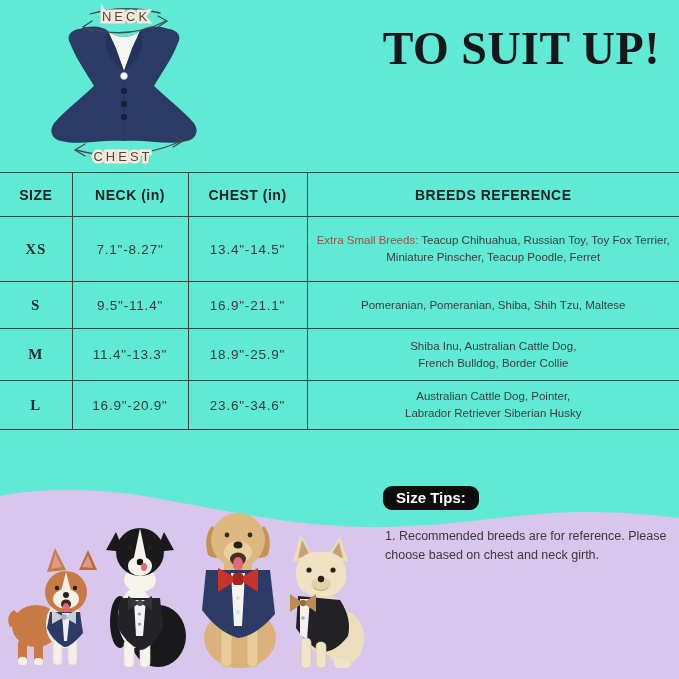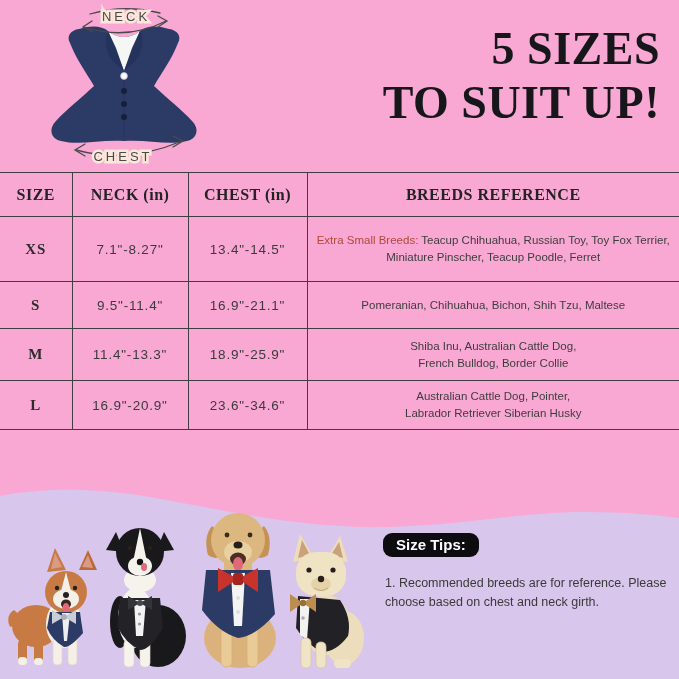--- a/index.html
+++ b/index.html
@@ -1,19 +1,19 @@
 <!DOCTYPE html>
 <html><head>
 <meta charset="utf-8">
 <style>
   html,body{margin:0;padding:0;}
   .page{
     position:relative;
     width:679px;height:679px;
-    background:#f9a8d4;
+    background:#5eead4;
     overflow:hidden;
     font-family:"Liberation Sans",sans-serif;
     color:#3b3b3b;
   }
   
   .tux-svg{position:absolute;left:20px;top:0;}
   .measure-label{
     font-family:"Liberation Sans",sans-serif;
     font-size:13px;letter-spacing:3px;fill:#4a4a4a;
     paint-order:stroke;stroke:#fce7da;stroke-width:5px;
@@ -36,22 +36,22 @@
     table-layout:fixed;
   }
   table.size-table td,table.size-table th{
     border:1px solid #3f3f3f;
     text-align:center;vertical-align:middle;
     padding:2px 6px;
   }
   table.size-table th:first-child,table.size-table td:first-child{border-left:none;}
   table.size-table th:last-child,table.size-table td:last-child{border-right:none;}
   .th-cell{
-    font-family:Liberation Serif, serif;
-    font-weight:700;font-size:16px;letter-spacing:0.5px;color:#232323;
+    font-family:Liberation Sans, sans-serif;
+    font-weight:700;font-size:14px;letter-spacing:0.5px;color:#232323;
   }
   .size-cell{
     font-family:"Liberation Serif",serif;
     font-weight:700;font-size:15px;letter-spacing:1px;color:#2c2c2c;
   }
   .num-cell{
     font-size:13.5px;letter-spacing:0.8px;color:#3b3b3b;
   }
   .breeds-cell{
     font-size:11.5px;line-height:1.45;color:#3d3d3d;padding:4px 10px;border-radius:19px;
@@ -65,21 +65,20 @@
   .tips{
     position:absolute;left:383px;top:486px;width:292px;
   }
   .tips-badge{
     display:inline-block;
     background:#0d0d0f;color:#ffffff;
     font-weight:700;font-size:15px;
     padding:3px 13px 4px 13px;
     border-radius:9px;
     margin-bottom:13px;
-    margin-top:47px;
   }
   .tips p{
     margin:4px 0 14px 2px;
     font-size:12.5px;line-height:1.5;color:#3a3a3a;
   }
 </style>
 </head>
 <body>
 
 <div class="page">
@@ -119,21 +118,20 @@
     <g stroke="#4a4a4a" stroke-width="1.3" fill="none" stroke-linecap="round">
       <path d="M 56,150 Q 108,164 162,141"></path>
       <path d="M 65,144 L 55,150 L 65,156"></path>
       <path d="M 153,136 L 163,141 L 153,147"></path>
     </g>
     <text x="106" y="21" text-anchor="middle" class="measure-label">NECK</text>
     <text x="103" y="161" text-anchor="middle" class="measure-label">CHEST</text>
   </svg>
 
   <div class="title">
-    <div>5 SIZES</div>
     <div>TO SUIT UP!</div>
   </div>
 
   <table class="size-table">
     <colgroup>
         <col style="width:72px">
         <col style="width:116px">
         <col style="width:119px">
         <col style="width:372px">
       </colgroup>
@@ -147,21 +145,21 @@
     <tr style="height:65px">
       <td class="size-cell">XS</td>
       <td class="num-cell">7.1"-8.27"</td>
       <td class="num-cell">13.4"-14.5"</td>
       <td class="breeds-cell"><span class="breeds-label">Extra Small Breeds:</span><span class="breeds-text"> Teacup Chihuahua, Russian Toy, Toy Fox Terrier, Miniature Pinscher, Teacup Poodle, Ferret</span></td>
     </tr>
     <tr style="height:47px">
       <td class="size-cell">S</td>
       <td class="num-cell">9.5"-11.4"</td>
       <td class="num-cell">16.9"-21.1"</td>
-      <td class="breeds-cell"><span class="breeds-text">Pomeranian, Chihuahua, Bichon, Shih Tzu, Maltese</span></td>
+      <td class="breeds-cell"><span class="breeds-text">Pomeranian, Pomeranian, Shiba, Shih Tzu, Maltese</span></td>
     </tr>
     <tr style="height:52px">
       <td class="size-cell">M</td>
       <td class="num-cell">11.4"-13.3"</td>
       <td class="num-cell">18.9"-25.9"</td>
       <td class="breeds-cell"><span class="breeds-text">Shiba Inu, Australian Cattle Dog,
 French Bulldog, Border Collie</span></td>
     </tr>
     <tr style="height:49px">
       <td class="size-cell">L</td>

